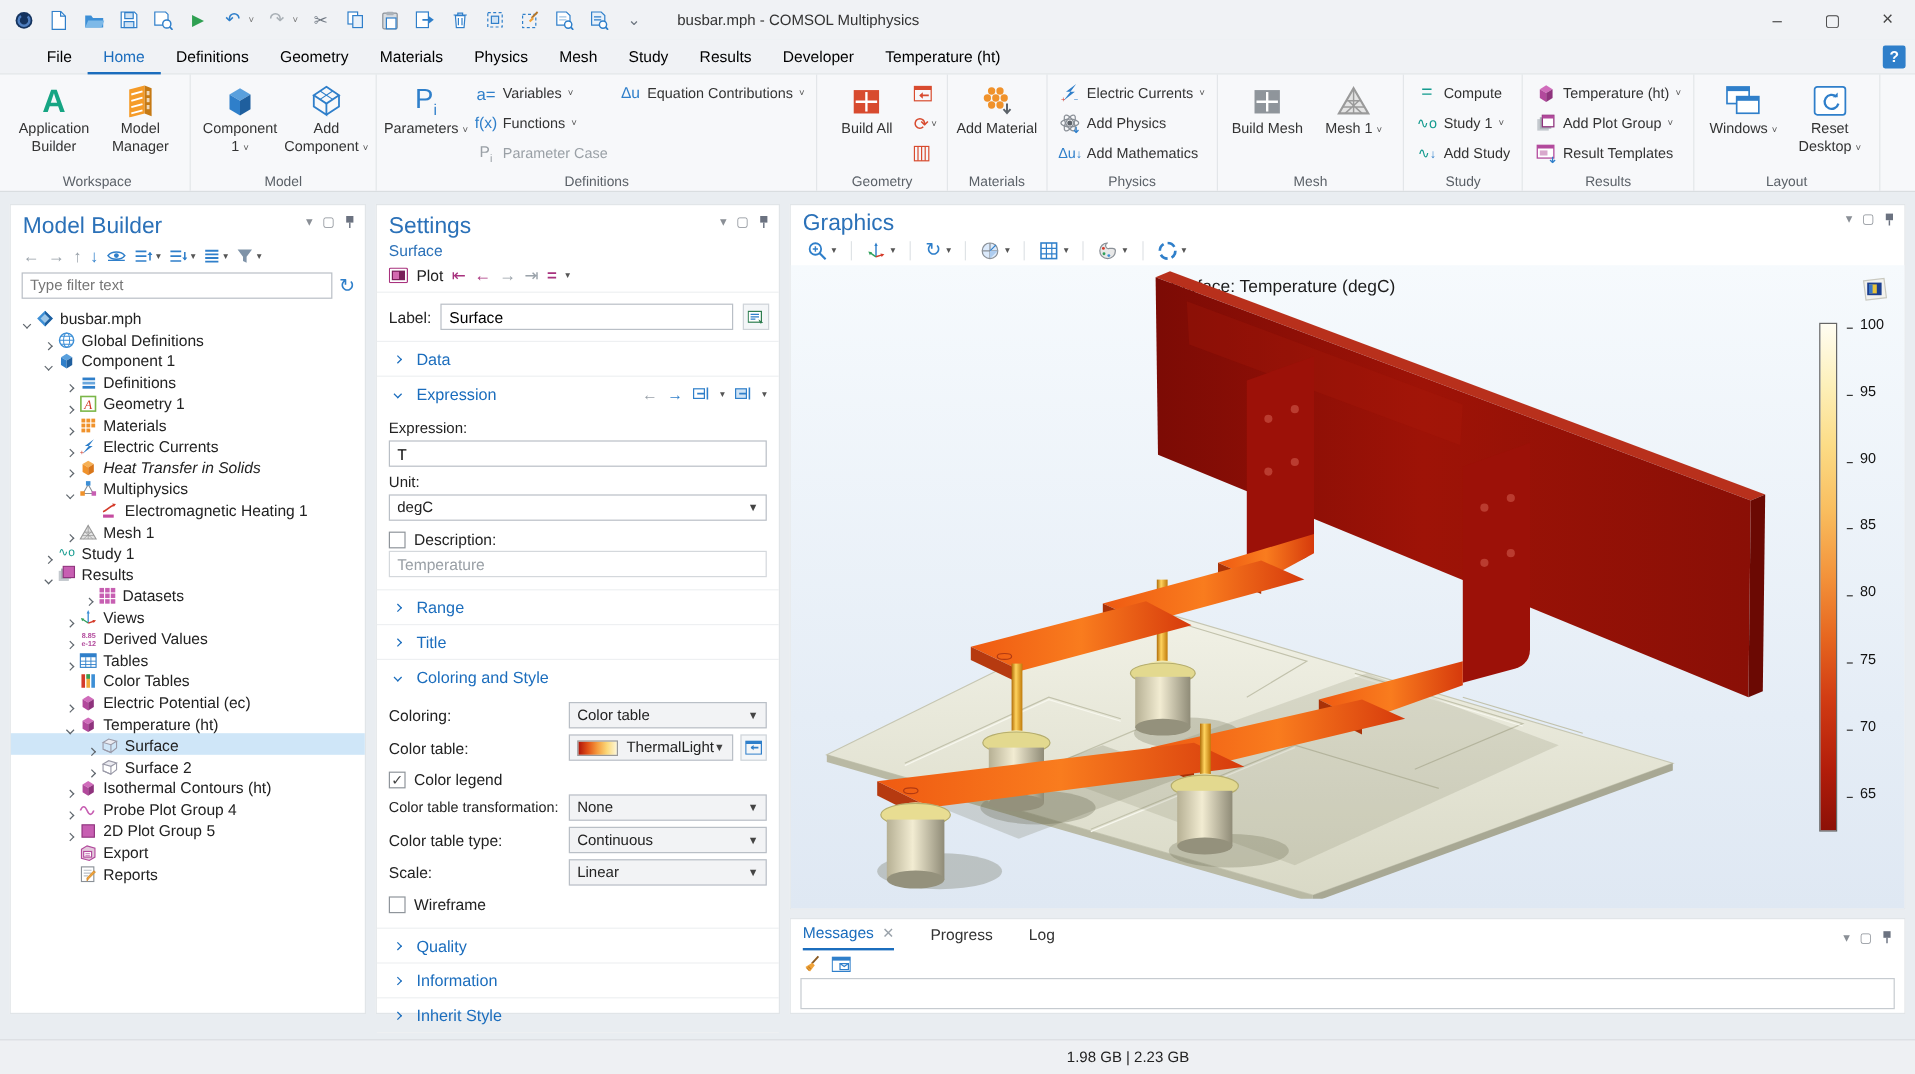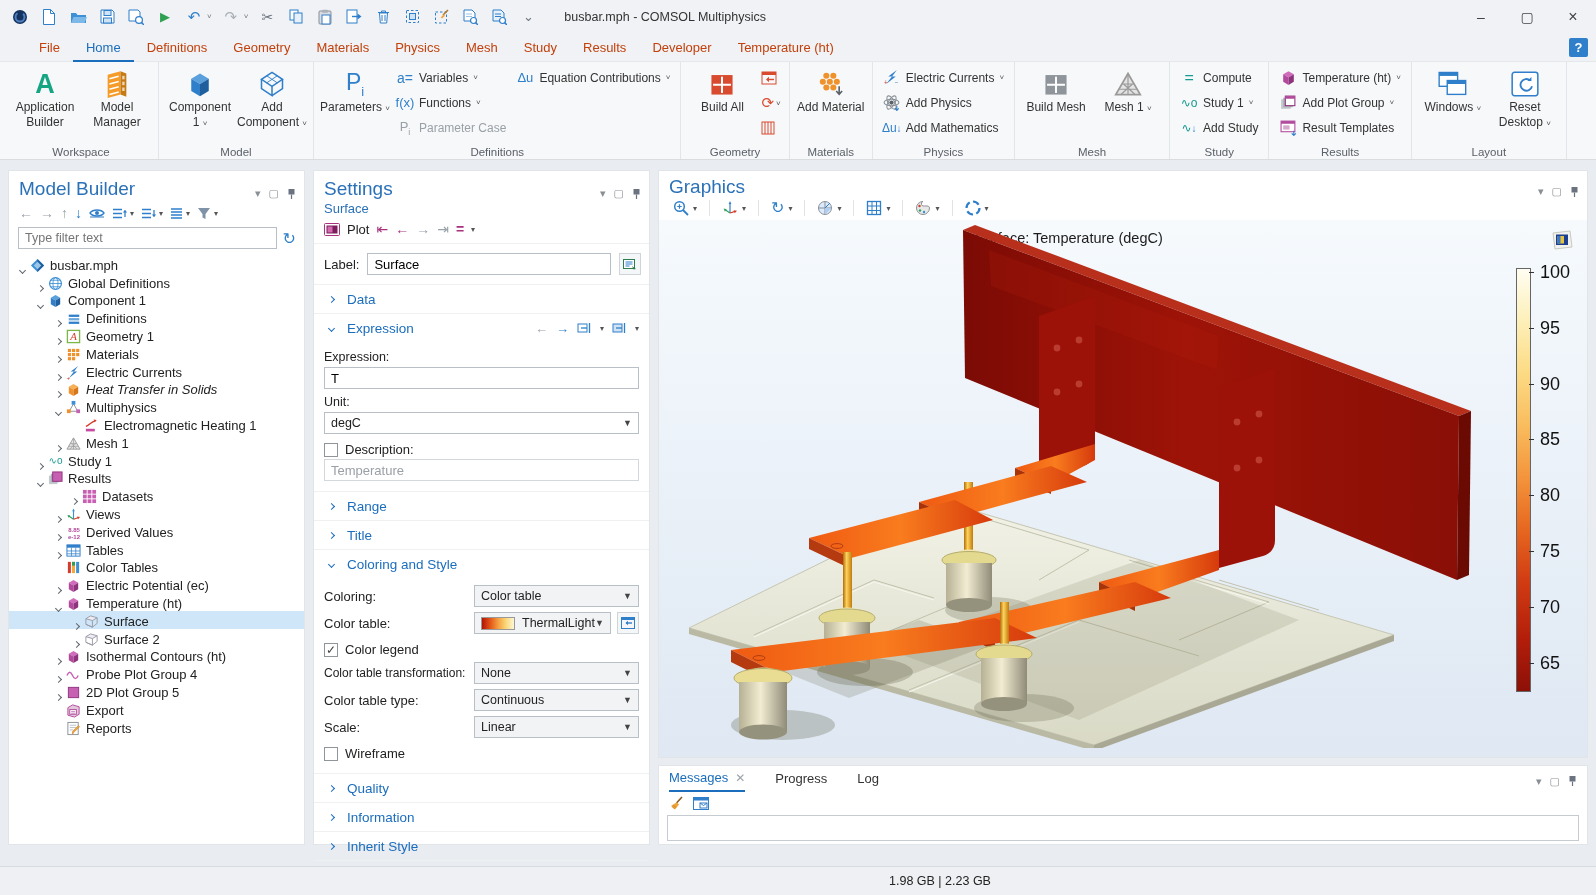--- a/index.html
+++ b/index.html
@@ -9,41 +9,41 @@
 
 .titlebar{height:33px;background:#f0f2f5;display:flex;align-items:center;position:relative}
 .qat{display:flex;align-items:center;gap:9px;padding-left:10px}
 .qat .qbtn{width:20px;height:20px;display:flex;align-items:center;justify-content:center;font-size:15px;color:#2f7fca}
 .qat .caret{font-size:8px;color:#777;margin-left:-6px}
 .win-title{margin-left:26px;font-size:12.5px;color:#333}
 .win-controls{position:absolute;right:0;top:0;height:33px;display:flex}
 .win-controls div{width:46px;height:33px;display:flex;align-items:center;justify-content:center;font-size:14px;color:#444}
 
 .menubar{height:29px;background:#f0f2f5;display:flex;align-items:center;padding-left:26px;position:relative;border-bottom:1px solid #e5e8ea}
-.menu-item{padding:0 13px;height:29px;display:flex;align-items:center;color:#c2410c;cursor:default}
+.menu-item{padding:0 13px;height:29px;display:flex;align-items:center;color:#000000;cursor:default}
 .menu-item.active{color:#1b6dbd;border-bottom:2px solid #1b6dbd;padding-top:2px}
 .help-btn{position:absolute;right:8px;width:19px;height:19px;background:#2f7fca;color:#fff;border-radius:2px;display:flex;align-items:center;justify-content:center;font-size:13px;font-weight:700}
 
 .ribbon{height:98px;background:#f7f8fa;border-bottom:1px solid #d9dde0;display:flex;padding-left:4px}
 .rgroup{position:relative;border-right:1px solid #e3e6e9;padding:3px 5px 16px}
 .rgroup-label{position:absolute;bottom:1px;left:0;right:0;text-align:center;font-size:11.5px;color:#5b6168}
 .rcols{display:flex;align-items:flex-start;height:100%}
 .rcol{display:flex;flex-direction:column}
 .btn-large{width:72px;display:flex;flex-direction:column;align-items:center;text-align:center;font-size:12px;color:#333;line-height:1.25;padding-top:3px}
 .btn-large .ric{height:32px;display:flex;align-items:center;justify-content:center}
 .btn-small{display:flex;align-items:center;gap:5px;font-size:12px;color:#333;height:25px;padding:0 5px;white-space:nowrap}
 .btn-small.disabled{color:#9aa0a6}
 .btn-small .ric{width:18px;display:flex;justify-content:center;align-items:center}
 .caret{font-size:8px;color:#555}
 .iconcol{display:flex;flex-direction:column;gap:3px;padding:2px 3px}
 .iconcol .mini{height:22px;display:flex;align-items:center;gap:2px}
 
 .main{position:relative;height:706px}
 .panel{position:absolute;background:#fff}
-.phead{display:flex;align-items:flex-end;padding:7px 8px 0 10px}
+.phead{display:flex;align-items:flex-start;padding:7px 8px 0 10px}
 .ptitle{color:#2b71b8;font-size:19px}
 .pctrl{margin-left:auto;display:flex;align-items:center;gap:8px;color:#8a8f96;font-size:11px}
 .pctrl span{display:inline-flex}
 
 #model-builder{left:8px;top:10px;width:297px;height:675px;border:1px solid #e1e5e8}
 .mb-toolbar{display:flex;align-items:center;gap:7px;padding:5px 8px 4px 10px;font-size:14px}
 .mb-toolbar .t{color:#9aa2aa}.mb-toolbar .b{color:#2f7fca}
 .mb-toolbar .caret{margin-left:-4px}
 .filter-row{display:flex;align-items:center;gap:6px;padding:2px 8px 6px 9px}
 .filter-row input{flex:1;height:22px;border:1px solid #b9bfc6;padding:0 6px;font-size:12.5px;color:#888;font-family:"Liberation Sans",sans-serif}
@@ -83,21 +83,21 @@
 #graphics{left:658px;top:10px;width:930px;height:588px;border:1px solid #e1e5e8;display:flex;flex-direction:column}
 .gfx-toolbar{display:flex;align-items:center;gap:4px;padding:2px 10px 4px;font-size:14px}
 .gfx-toolbar .tool{display:flex;align-items:center;gap:4px;padding:0 4px;color:#2f7fca}
 .gfx-toolbar .sep{width:1px;height:16px;background:#dfe3e6;margin:0 4px}
 .canvas{position:relative;flex:1;background:linear-gradient(#f6fafd,#e5edf6 70%,#dfe8f3);overflow:hidden}
 .plot-title{position:absolute;top:10px;left:0;width:820px;text-align:center;font-size:14.5px;color:#1c1c1c}
 .scene{position:absolute;left:0;top:0}
 .legend{position:absolute;right:10px;top:48px;display:flex}
 .lbar{width:15px;height:424px;border:1px solid #666;background:linear-gradient(to top,#8c1007,#b21d0a 12%,#d13c13 26%,#e6661f 38%,#f3923a 50%,#f9bd5e 63%,#fcdc86 76%,#fdf0ba 88%,#fffdf2)}
 .lticks{position:relative;width:46px}
-.ltick{position:absolute;left:9px;font-size:18px;color:#111}
+.ltick{position:absolute;left:19px;font-size:12px;color:#111}
 .ltick::before{content:"";position:absolute;left:-11px;top:10px;width:5px;height:1px;background:#333}
 .gfx-thumb{position:absolute;top:10px;right:14px}
 
 #messages{left:658px;top:605px;width:930px;height:80px;border:1px solid #e1e5e8}
 .tabs{display:flex;align-items:center;padding:4px 10px 0;position:relative}
 .tab{display:flex;align-items:center;gap:7px;margin-right:30px;padding-bottom:5px;color:#333;font-size:13px}
 .tab.active{color:#1b6dbd;border-bottom:2px solid #1b6dbd}
 .tab .x{color:#9aa2aa;font-size:12px}
 .msg-toolbar{display:flex;align-items:center;gap:9px;padding:4px 10px}
 .msg-box{margin:0 8px;height:26px;border:1px solid #c6cbd0;background:#fff}

